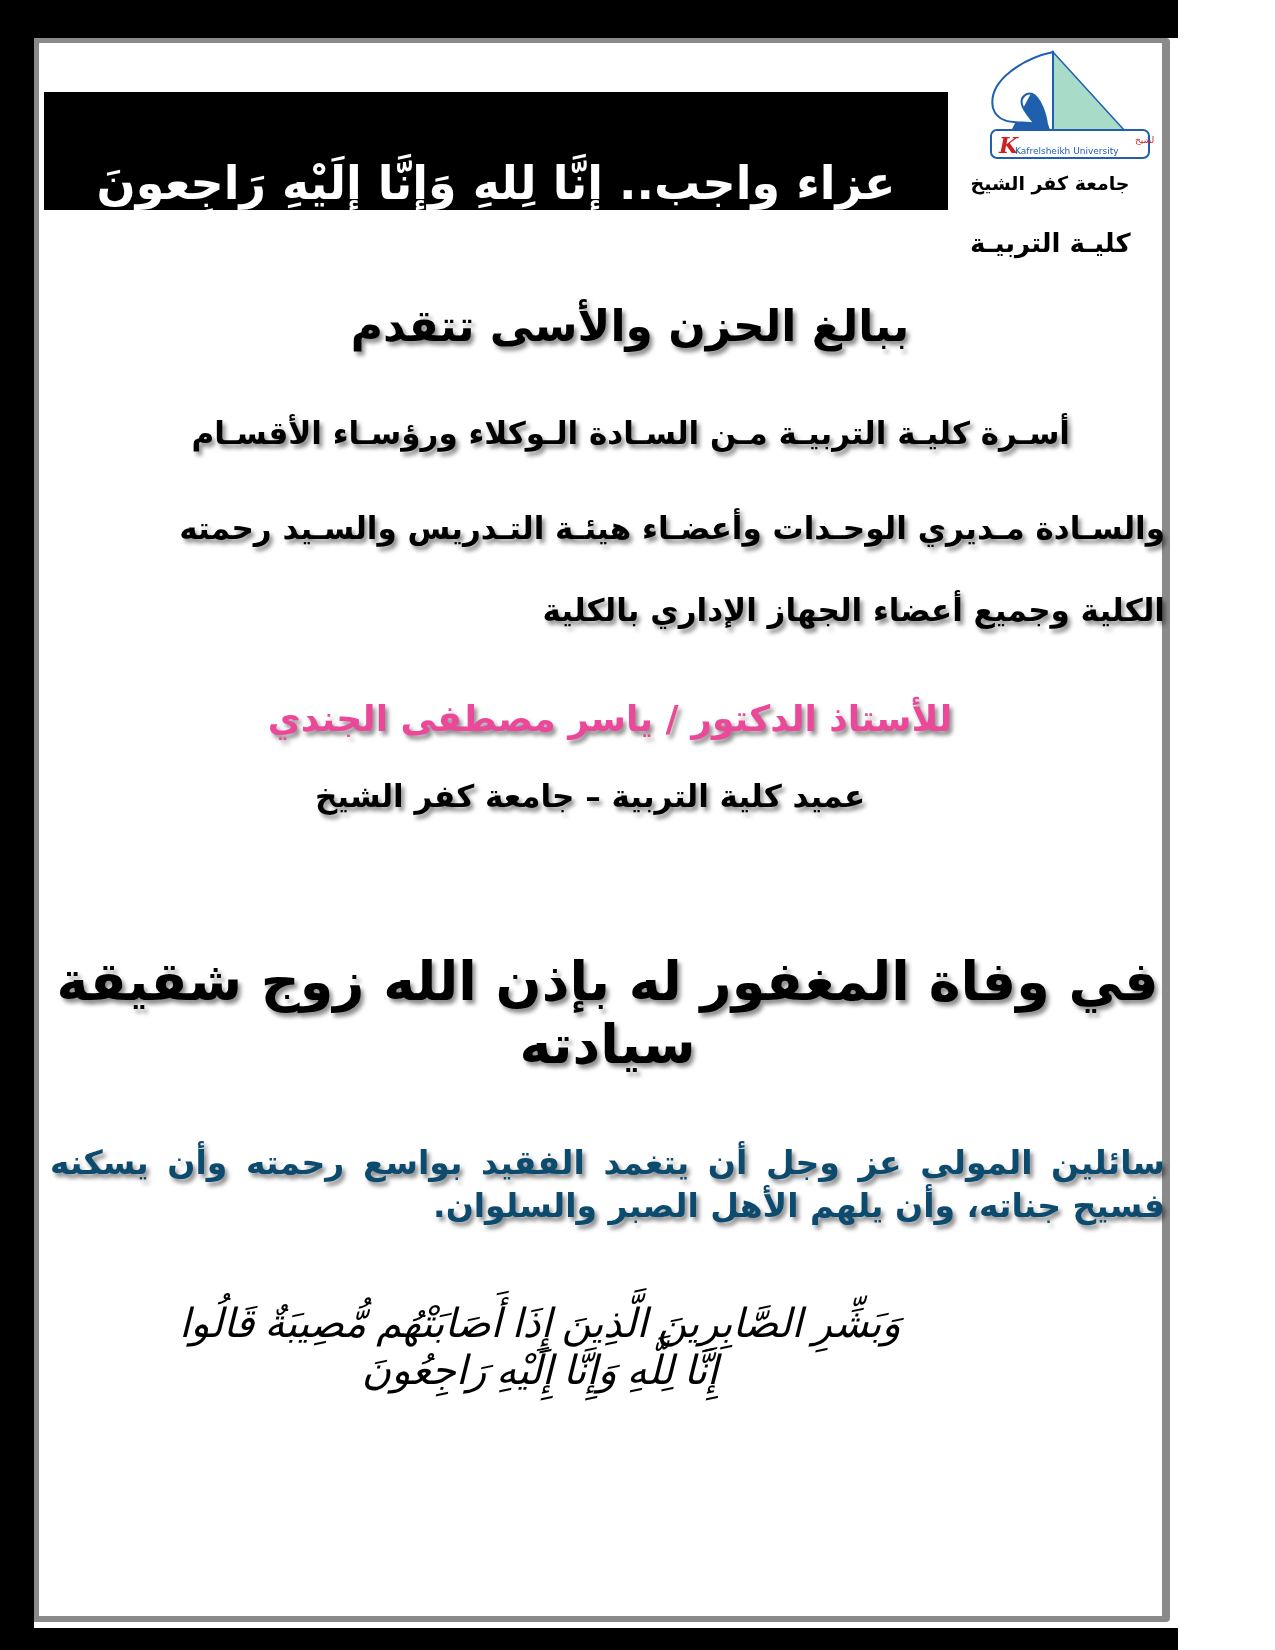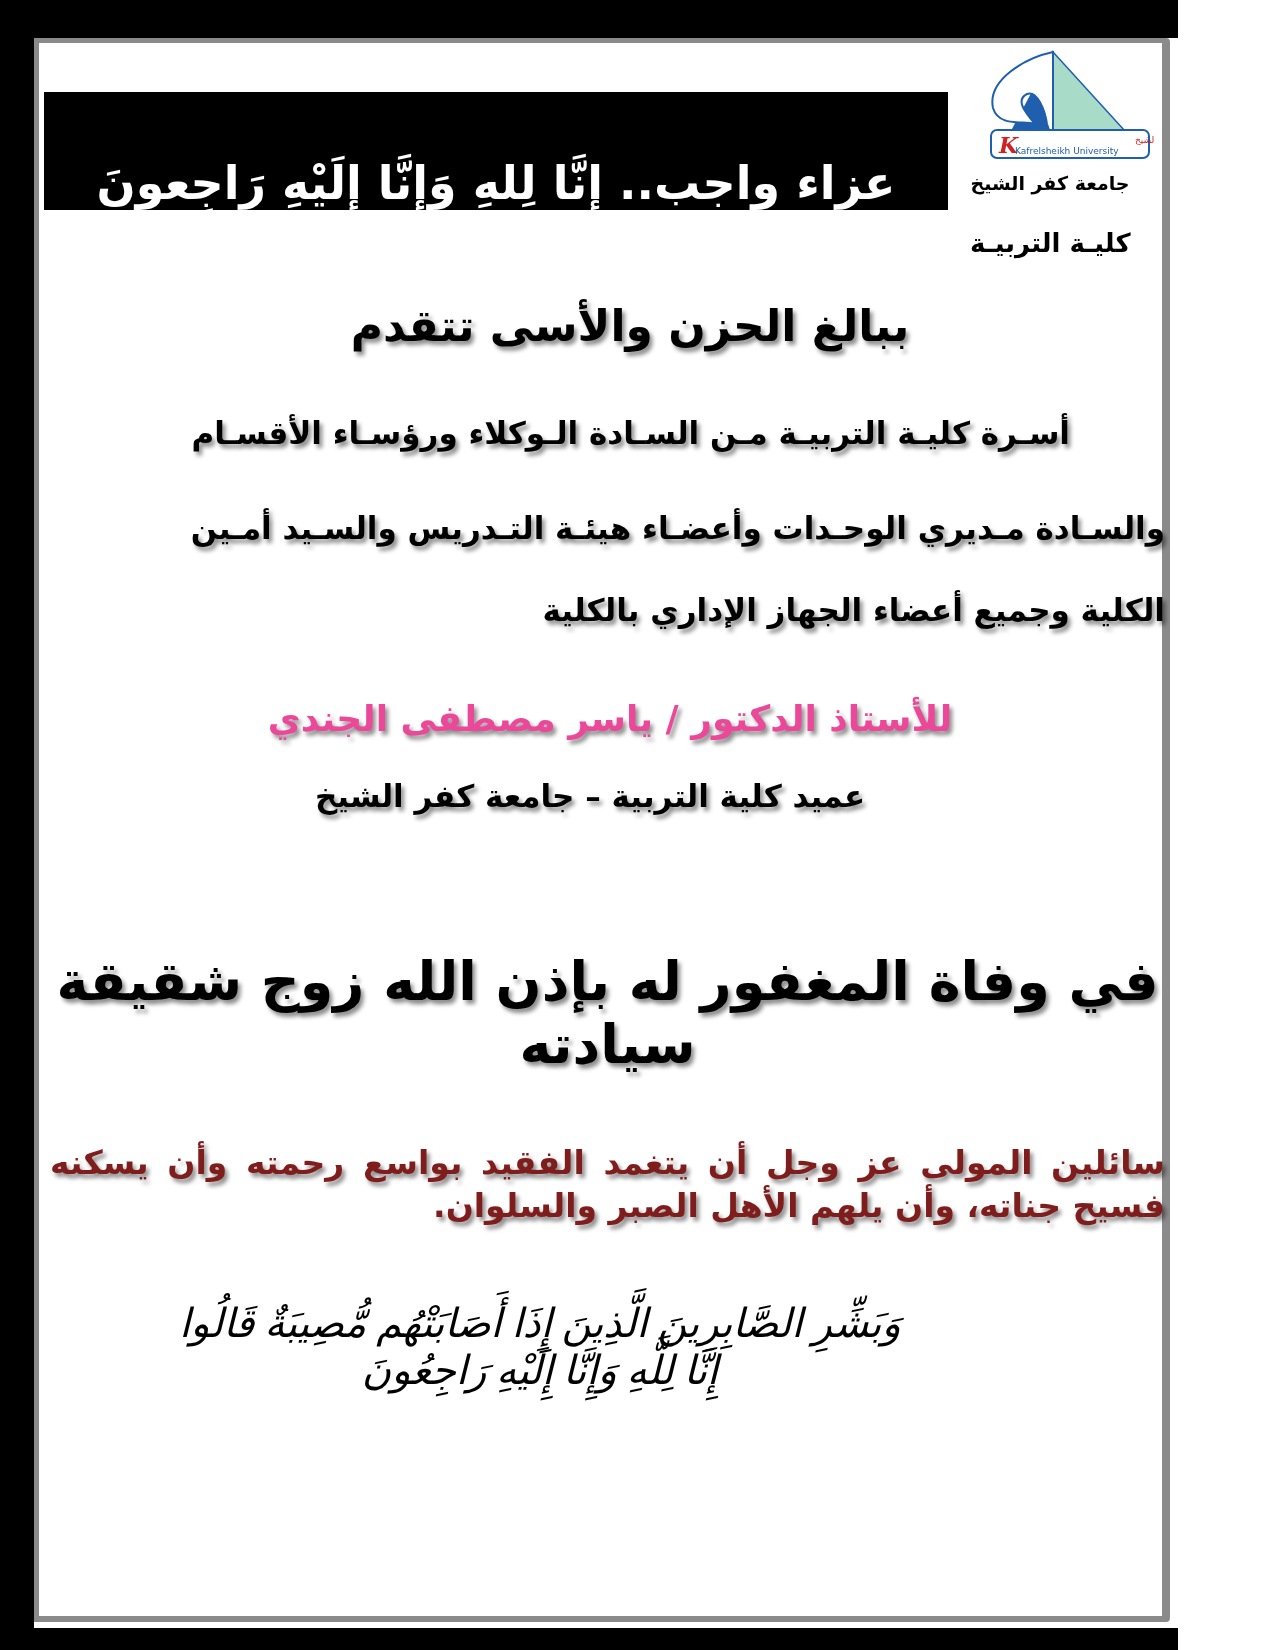--- a/index.html
+++ b/index.html
@@ -87,21 +87,21 @@
       font-weight: bold; font-size: 31px; color: #000;
     }
     .death-line {
       position: absolute; left: 50px; top: 950px; width: 1115px;
       text-align: center; direction: rtl;
       font-weight: bold; font-size: 54px; color: #000;
     }
     .prayer {
       position: absolute; left: 50px; top: 1142px; width: 1115px;
       direction: rtl; text-align: justify; text-align-last: right;
-      font-weight: bold; font-size: 33px; color: #7f1d1d; line-height: 1.3;
+      font-weight: bold; font-size: 33px; color: #0c4a6e; line-height: 1.3;
     }
     .verse {
       position: absolute; left: 160px; top: 1300px; width: 760px;
       text-align: center; direction: rtl;
       font-family: Liberation Serif, serif;
       font-style: italic;
       font-size: 40px; color: #000;
     }
   </style>
 </head>
@@ -128,21 +128,21 @@
     <text x="30" y="104" font-family="DejaVu Sans, sans-serif" font-size="9" fill="#1f5fae">Kafrelsheikh University</text>
   </svg>
 </div>
 
 <div class="uni-name">جامعة كفر الشيخ</div>
 <div class="faculty-name">كليـة التربيـة</div>
 
 <div class="headline shadow-text">ببالغ الحزن والأسى تتقدم</div>
 
 <div class="para p1 shadow-text">أسـرة كليـة التربيـة مـن السـادة  الـوكلاء ورؤسـاء الأقسـام</div>
-<div class="para p2 shadow-text">والسـادة مـديري الوحـدات  وأعضـاء هيئـة التـدريس والسـيد أمـين</div>
+<div class="para p2 shadow-text">والسـادة مـديري الوحـدات  وأعضـاء هيئـة التـدريس والسـيد رحمته</div>
 <div class="para p3 shadow-text">الكلية وجميع أعضاء الجهاز الإداري بالكلية</div>
 
 <div class="dean-name shadow-text">للأستاذ الدكتور / ياسر مصطفى الجندي</div>
 <div class="dean-title shadow-text">عميد كلية التربية – جامعة كفر الشيخ</div>
 
 <div class="death-line shadow-text">في وفاة المغفور له بإذن الله زوج شقيقة سيادته</div>
 
 <div class="prayer shadow-text">سائلين المولى عز وجل أن يتغمد الفقيد بواسع رحمته وأن يسكنه فسيح جناته، وأن يلهم الأهل الصبر والسلوان.</div>
 
 <div class="verse">وَبَشِّرِ الصَّابِرِينَ الَّذِينَ إِذَا أَصَابَتْهُم مُّصِيبَةٌ قَالُوا إِنَّا لِلَّهِ وَإِنَّا إِلَيْهِ رَاجِعُونَ</div>

